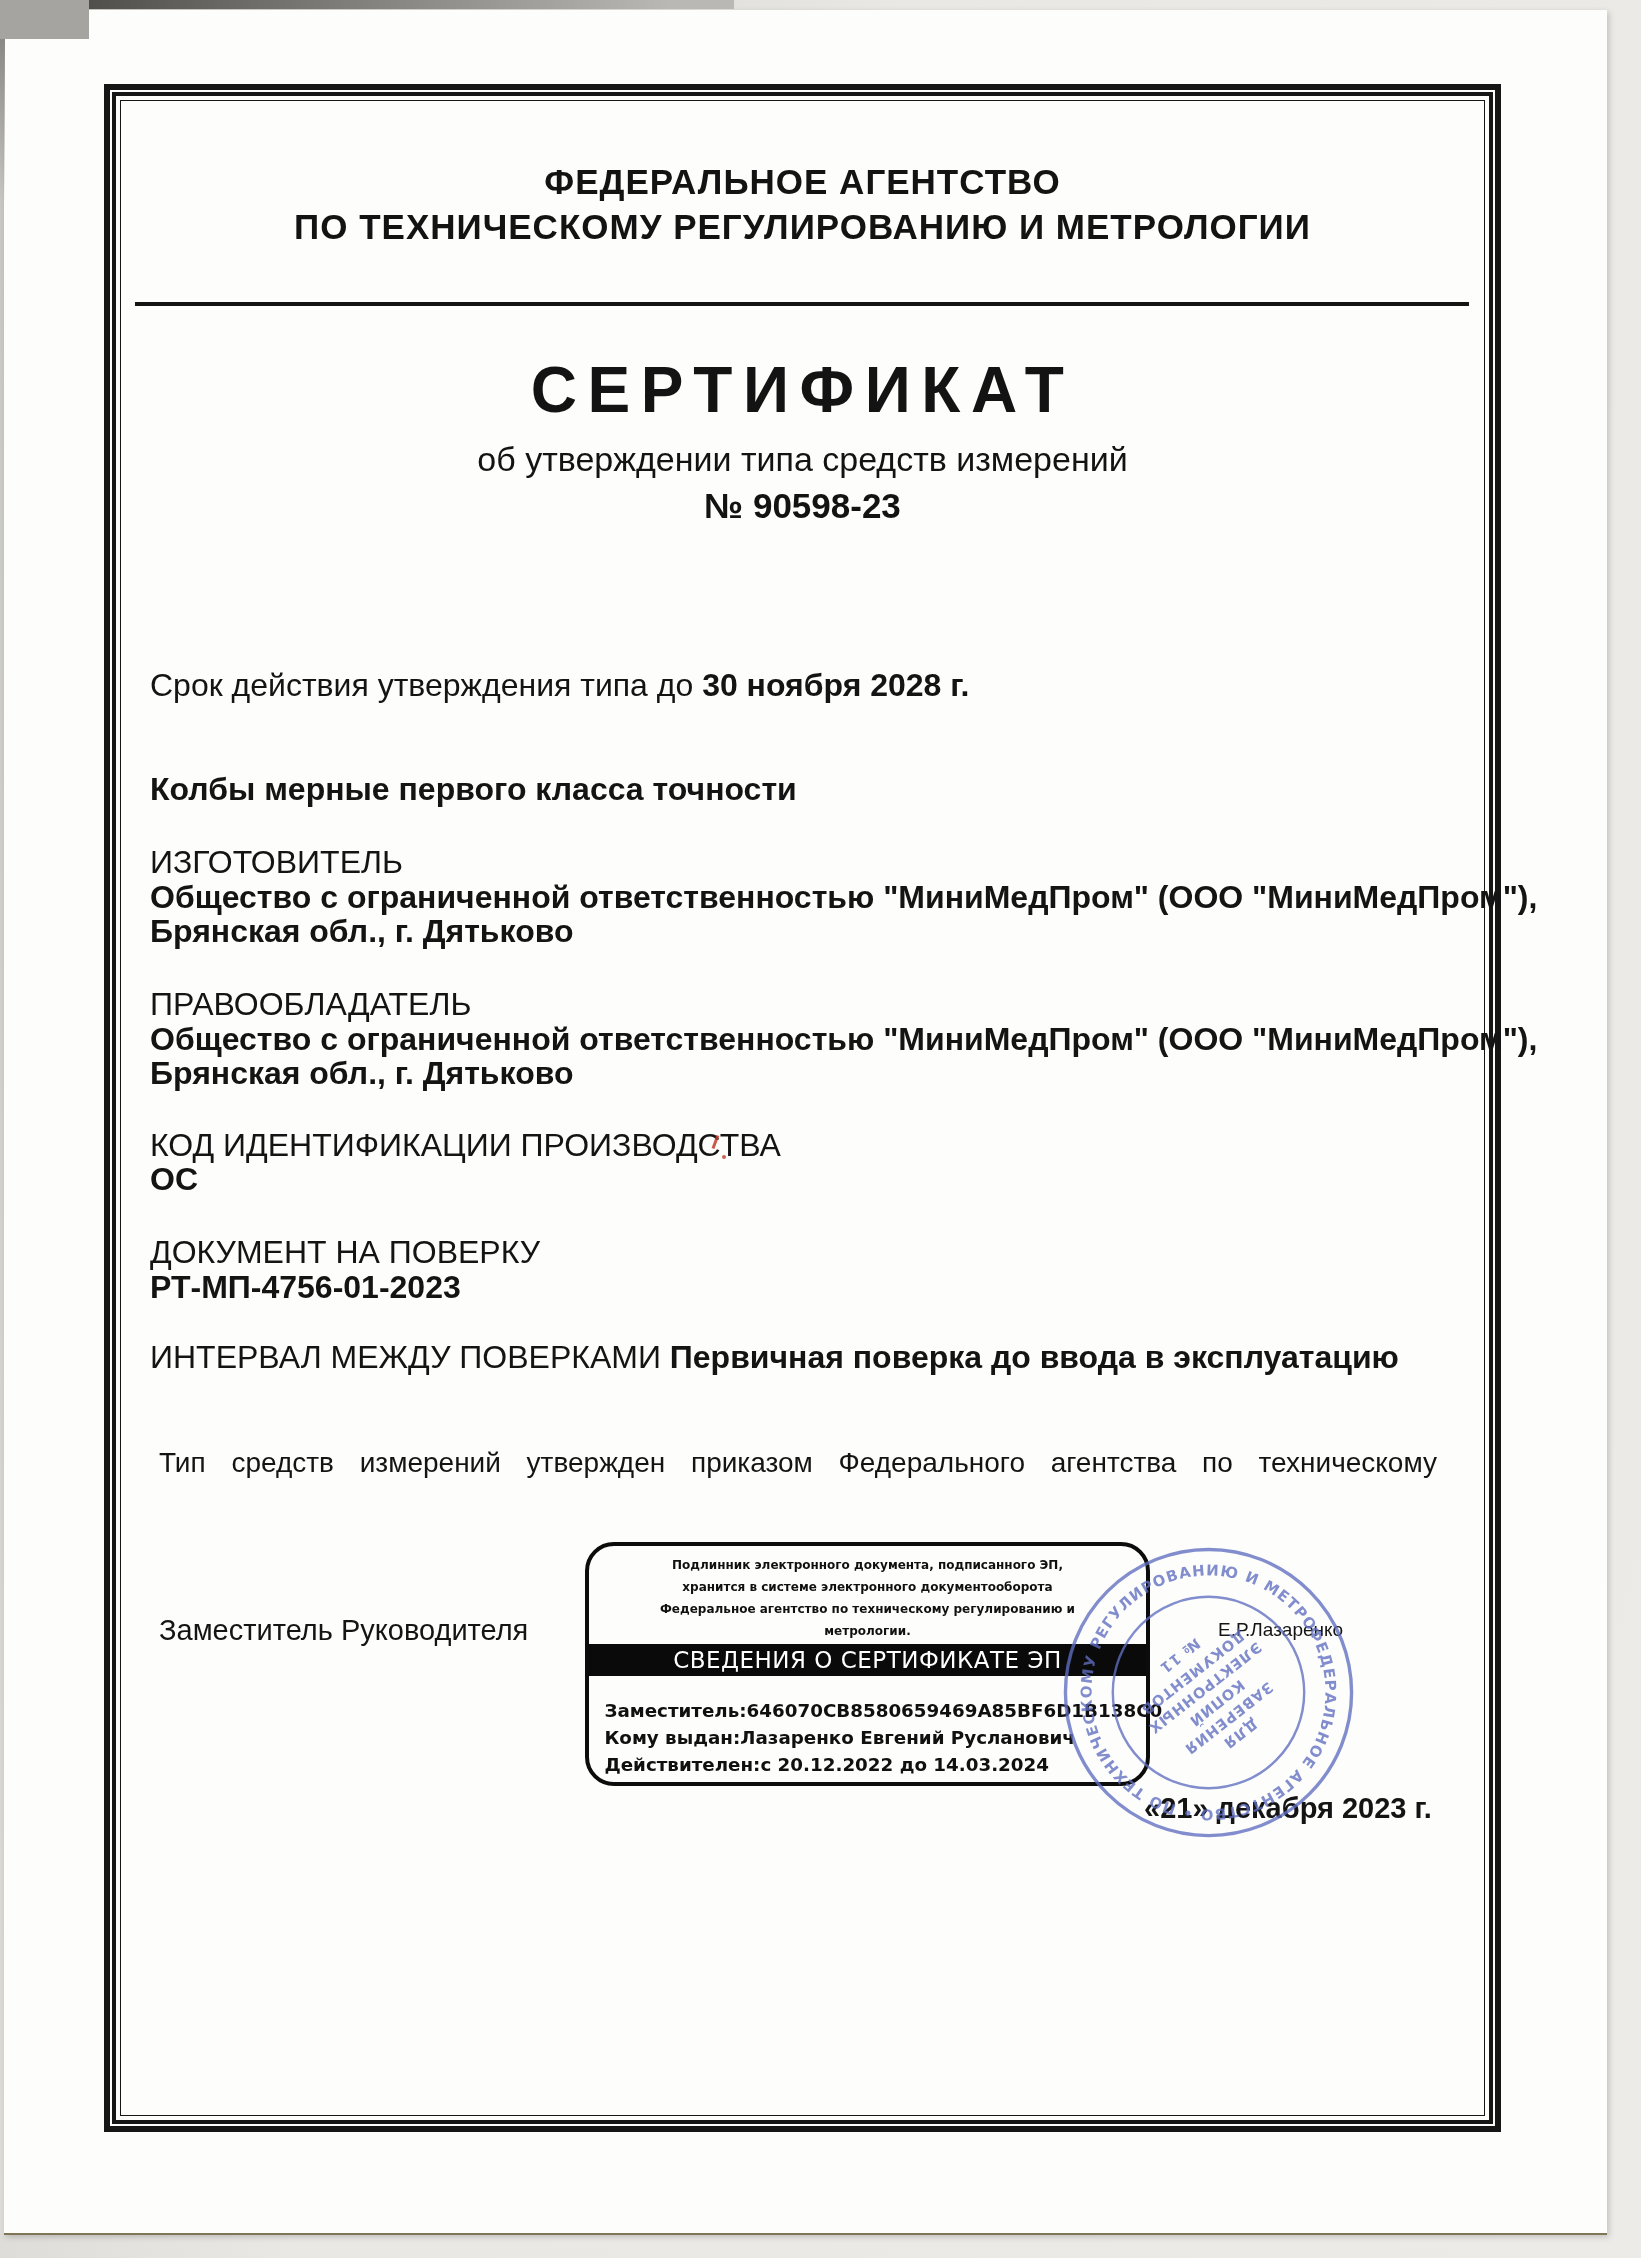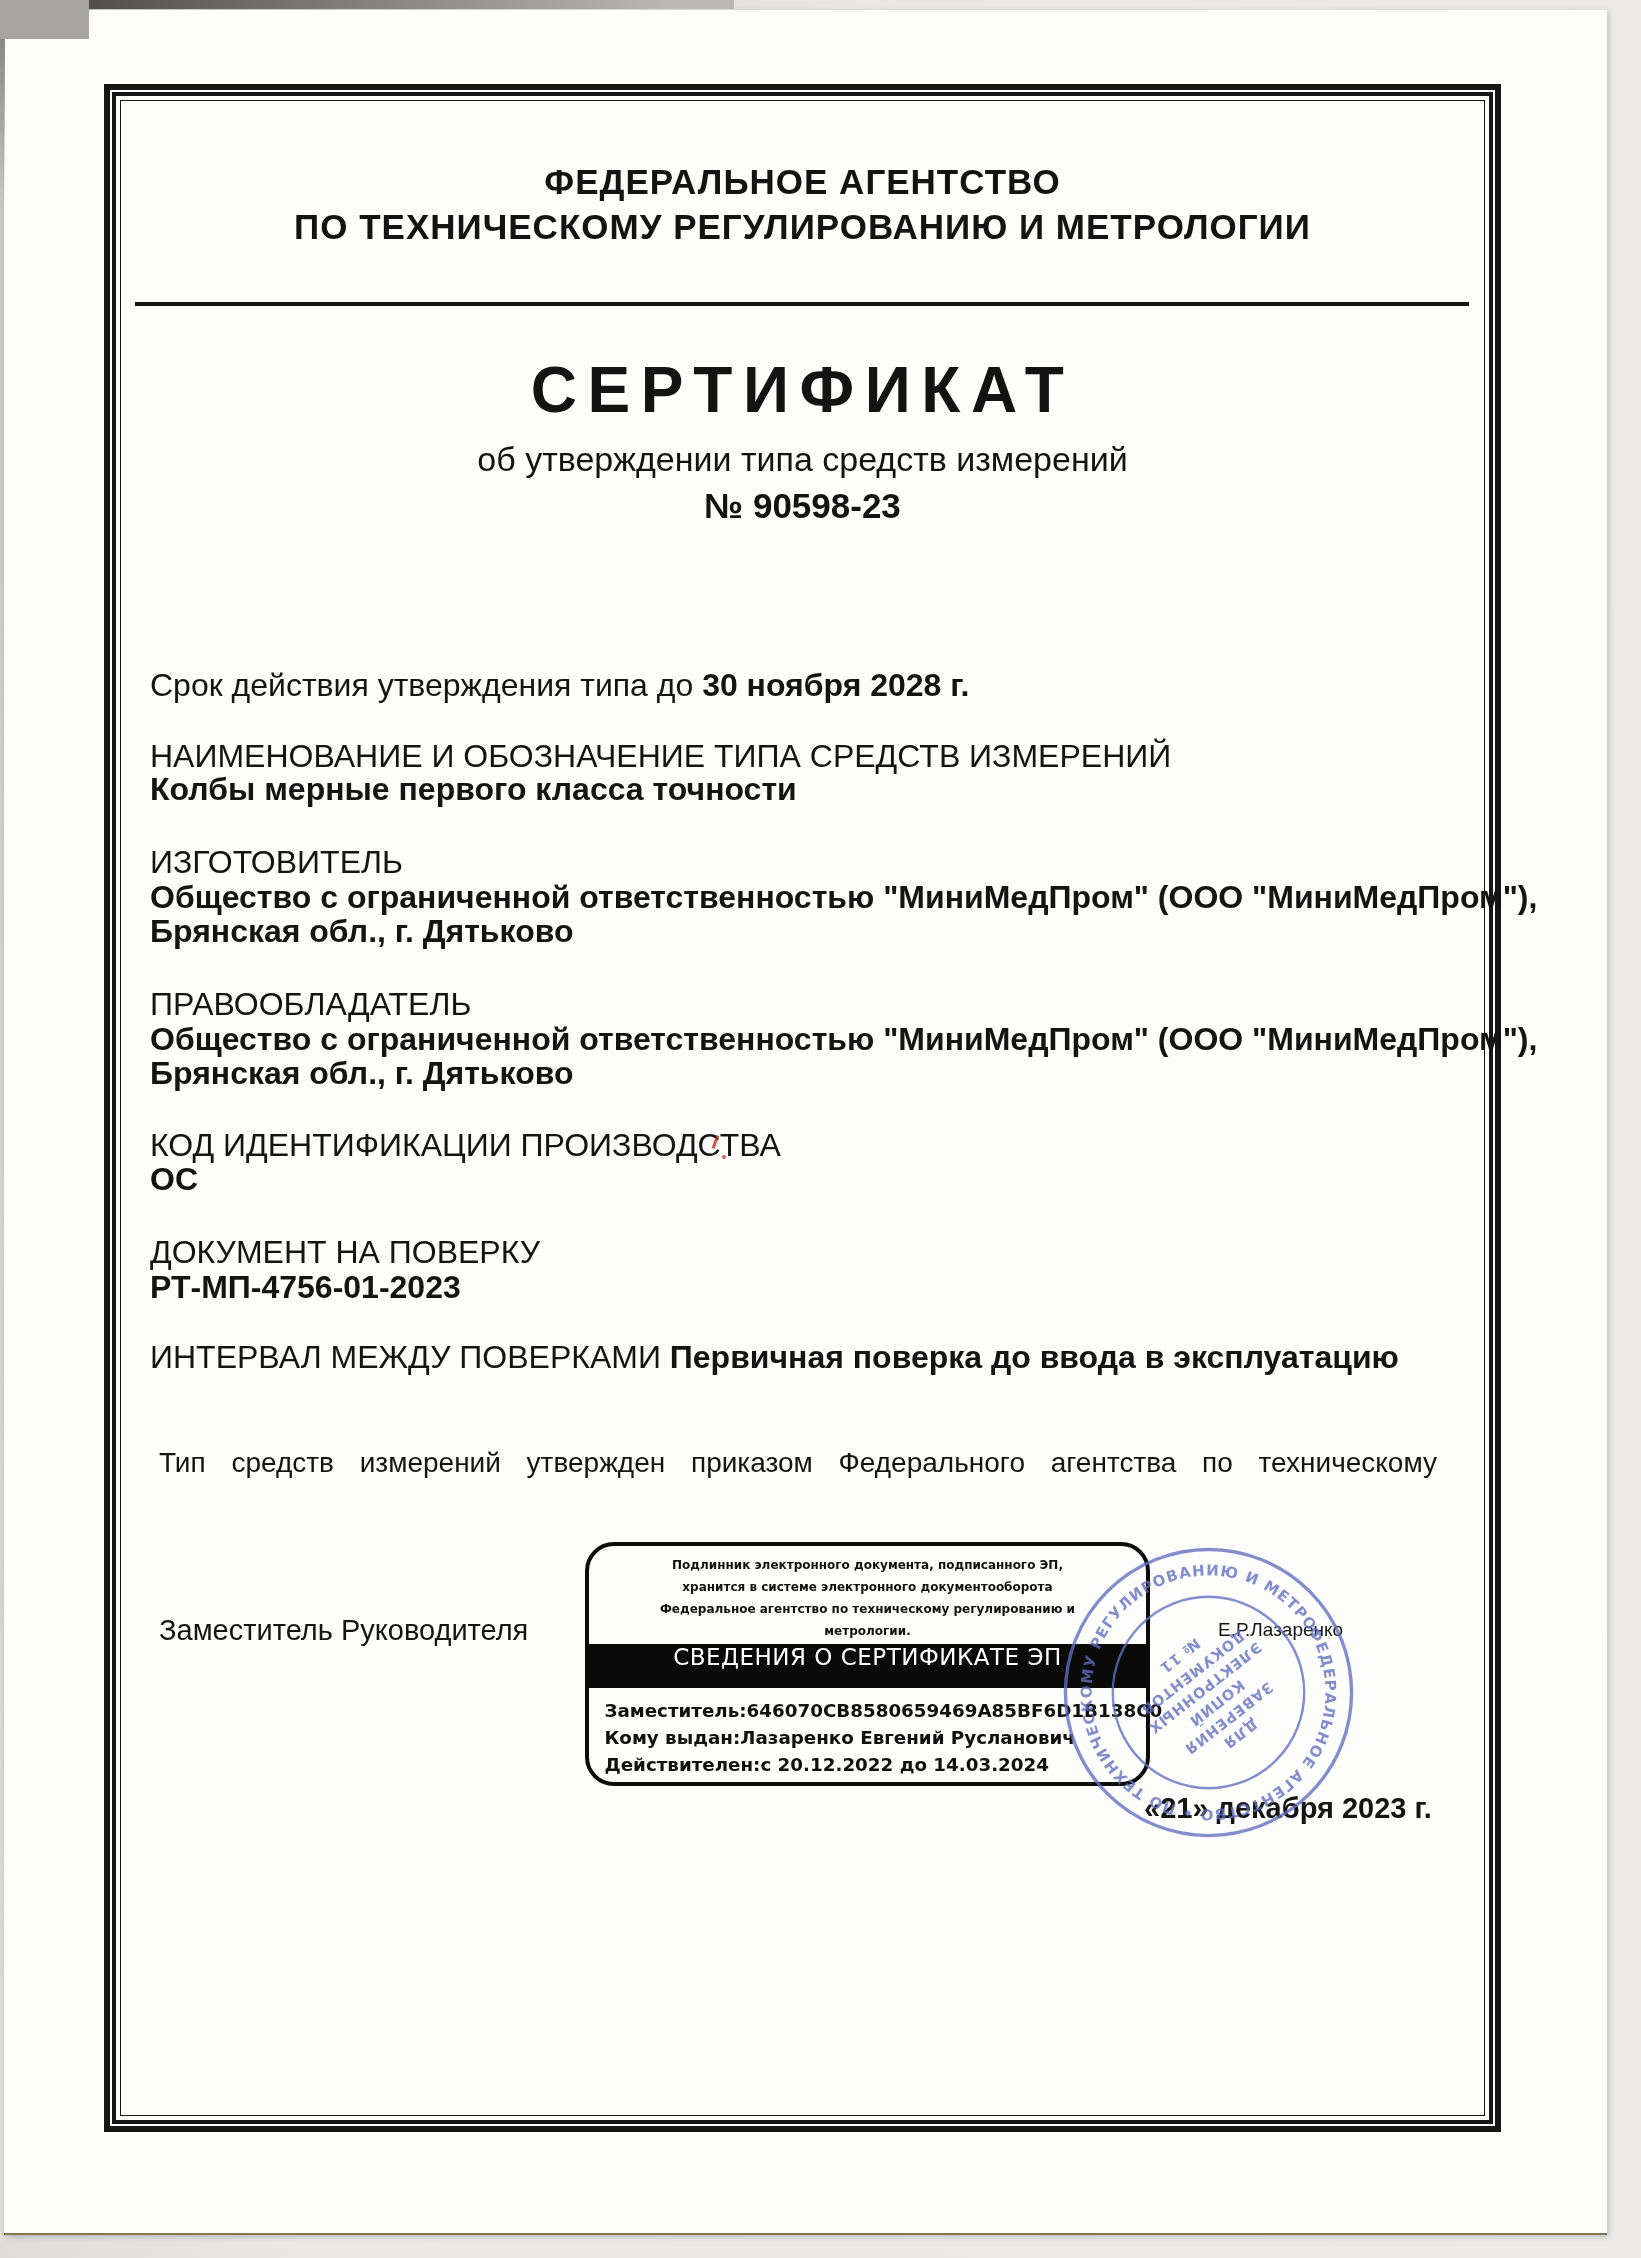--- a/index.html
+++ b/index.html
@@ -47,22 +47,22 @@
   .sig-label{position:absolute;left:159px;top:1614px;font-size:29px;color:#141414;white-space:nowrap;}
   .sig-name{position:absolute;left:1218px;top:1619px;font-size:19px;color:#141414;white-space:nowrap;}
   .sig-date{position:absolute;left:1144px;top:1792px;font-size:29px;font-weight:bold;color:#141414;white-space:nowrap;}
   
   .esign-box{position:absolute;left:585px;top:1542px;width:565px;height:244px;
              box-sizing:border-box;border:4.8px solid #0c0c0c;border-radius:29px;
              background:rgba(253,253,251,.6);
              font-family:"DejaVu Sans","Liberation Sans",sans-serif;color:#101010;}
   .esign-par{position:absolute;left:13.5px;right:13.5px;top:7.7px;
              font-size:12px;line-height:22px;font-weight:bold;text-align:center;}
-  .esign-bar{position:absolute;left:0;right:0;top:98px;height:44px;background:#0a0a0a;
-             display:flex;align-items:flex-start;justify-content:center;}
+  .esign-bar{position:absolute;left:0;right:0;top:98px;height:32px;background:#0a0a0a;
+             display:flex;align-items:center;justify-content:center;}
   .esign-bar span{color:#ffffff;font-size:23px;letter-spacing:0.5px;}
   .esign-details{position:absolute;left:15.4px;top:154px;font-size:18.3px;font-weight:bold;}
   .esign-row{display:flex;margin-bottom:5.8px;line-height:21px;white-space:nowrap;}
   .esign-row .lbl{display:inline-block;min-width:114px;}
   
   .stamp{position:absolute;left:1049px;top:1533px;opacity:.78;}
 </style>
 </head>
 <body>
 
@@ -82,21 +82,20 @@
   <div class="center agency2">ПО ТЕХНИЧЕСКОМУ РЕГУЛИРОВАНИЮ И МЕТРОЛОГИИ</div>
   <div class="center agency1">ФЕДЕРАЛЬНОЕ АГЕНТСТВО</div>
   <div class="hrule"></div>
 
   <div class="center doc-title">СЕРТИФИКАТ</div>
   <div class="center doc-subtitle">об утверждении типа средств измерений</div>
   <div class="center doc-number">№ 90598-23</div>
 
   <div class="hline" style="top:668px"><span>Срок действия утверждения типа до </span><span class="b">30 ноября 2028 г.</span></div>
 
-  <div class="hline" style="top:739px">НАИМЕНОВАНИЕ И ОБОЗНАЧЕНИЕ ТИПА СРЕДСТВ ИЗМЕРЕНИЙ</div>
   <div class="hline b" style="top:772px">Колбы мерные первого класса точности</div>
 
   <div class="hline" style="top:845px">ИЗГОТОВИТЕЛЬ</div>
   <div class="hline b" style="top:880px">Общество с ограниченной ответственностью "МиниМедПром" (ООО "МиниМедПром"),</div>
   <div class="hline b" style="top:914px">Брянская обл., г. Дятьково</div>
 
   <div class="hline" style="top:987px">ПРАВООБЛАДАТЕЛЬ</div>
   <div class="hline b" style="top:1022px">Общество с ограниченной ответственностью "МиниМедПром" (ООО "МиниМедПром"),</div>
   <div class="hline b" style="top:1056px">Брянская обл., г. Дятьково</div>
 

